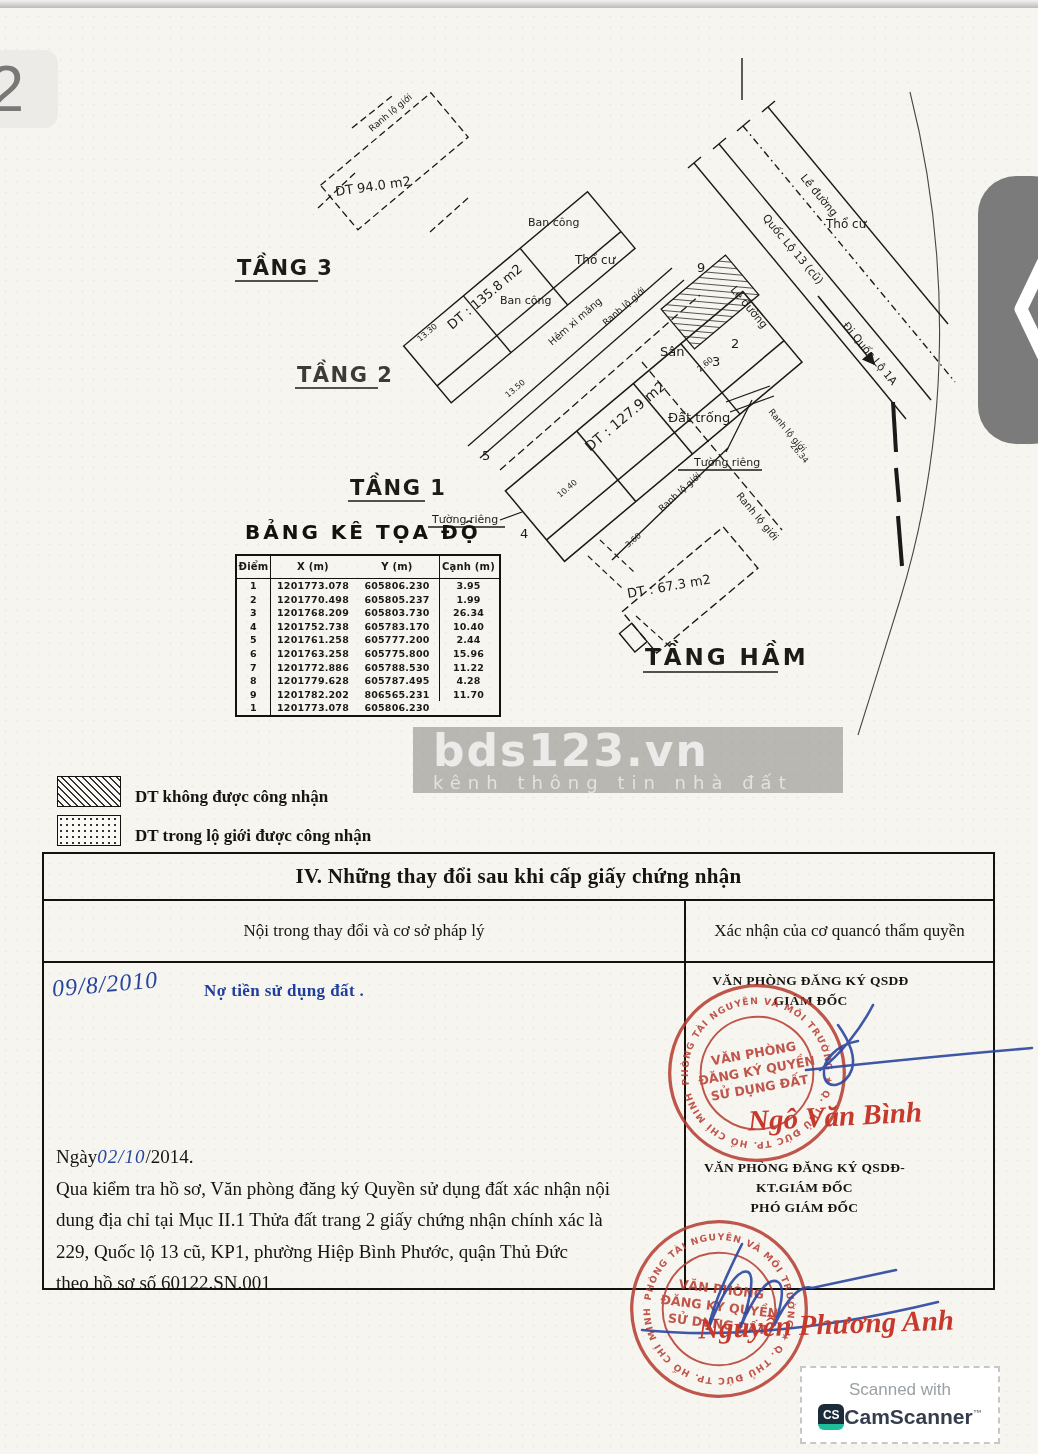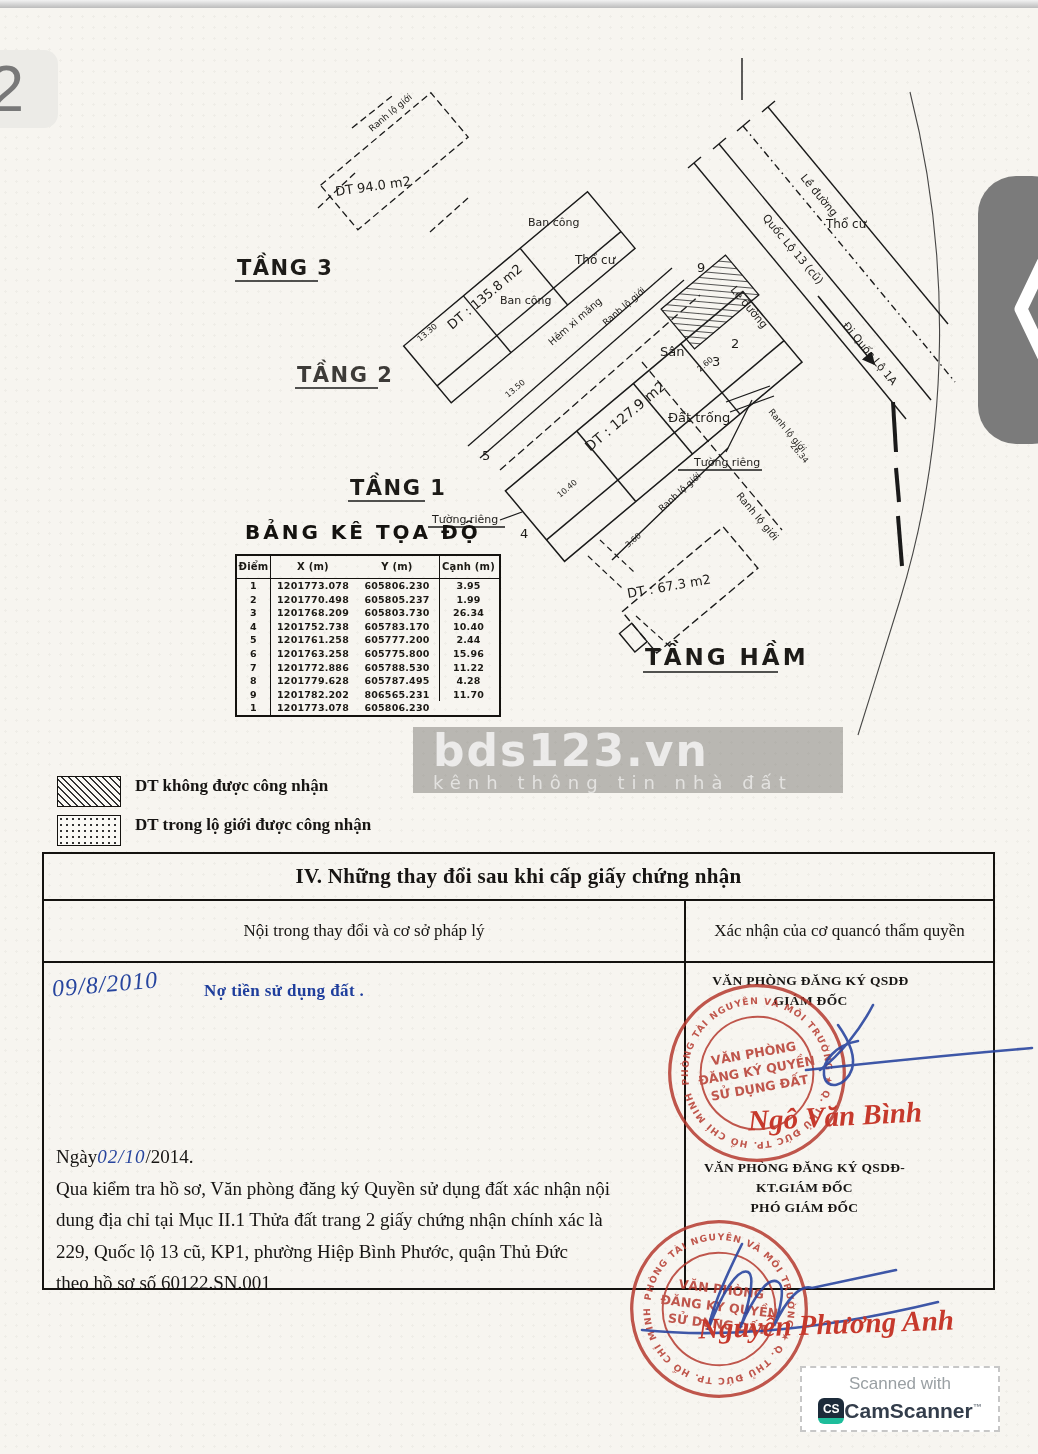--- a/index.html
+++ b/index.html
@@ -24,21 +24,21 @@
   .ctr{display:grid;grid-template-columns:34px 84px 84px 58px;align-items:center;}
   .ctr span{font-size:9.5px;font-weight:bold;text-align:center;letter-spacing:.2px;line-height:13.6px;
         white-space:nowrap;color:#1b1914;}
   .ctr span:first-child{border-right:1.6px solid #14120f;}
   .ctr span:last-child{border-left:1.6px solid #14120f;}
   .ctr.head span{font-size:10px;line-height:22px;}
   .ctr.head{border-bottom:1.8px solid #14120f;}
 
   
   .legend{position:absolute;left:57px;top:776px;z-index:3;}
-  .legend-row{display:flex;align-items:flex-start;margin-bottom:8px;}
+  .legend-row{display:flex;align-items:flex-end;margin-bottom:8px;}
   .swatch{width:62px;height:29px;border:1.7px solid #14120f;margin-right:14px;background:#faf9f5;}
   .swatch.hatch{background-image:repeating-linear-gradient(45deg,transparent 0 3.4px,#333 3.4px 4.8px);}
   .swatch.dots{background-image:radial-gradient(#333 1px,transparent 1.35px);background-size:6px 6px;}
   .legend-label{font-size:17px;font-weight:bold;}
 
   
   .s4{position:absolute;left:42px;top:852px;width:953px;height:438px;border:2.2px solid #14120f;z-index:3;
       box-sizing:border-box;}
   .s4-title{height:45px;border-bottom:2.2px solid #14120f;display:flex;align-items:center;justify-content:center;
       font-size:21px;font-weight:bold;letter-spacing:.3px;}
@@ -72,21 +72,21 @@
   .red-sign.n2{left:698px;top:1308px;transform:rotate(-2deg);}
 
   
   .watermark{position:absolute;left:413px;top:727px;width:430px;height:66px;z-index:4;
       background:rgba(128,126,121,.52);border-radius:0;padding:4px 0 0 20px;box-sizing:border-box;
       font-family:"DejaVu Sans",sans-serif;pointer-events:none;}
   .wm-title{font-size:44px;font-weight:bold;line-height:40px;color:rgba(255,255,255,.72);letter-spacing:2px;}
   .wm-sub{font-size:18px;color:rgba(255,255,255,.6);letter-spacing:7px;margin-top:1px;}
 
   
-  .badge{position:absolute;left:800px;top:1366px;width:200px;height:66px;z-index:4;background:#fff;
+  .badge{position:absolute;left:800px;top:1366px;width:200px;height:78px;z-index:4;background:#fff;
       border:2px dashed #c7c7c7;box-sizing:border-box;display:flex;flex-direction:column;
       align-items:center;justify-content:center;font-family:"Liberation Sans",sans-serif;}
   .badge-line1{color:#9aa0a4;font-size:17px;margin-bottom:4px;}
   .badge-line2{display:flex;align-items:center;gap:0;}
   .cs-logo{width:26px;height:26px;border-radius:6px;
       background:linear-gradient(#1c2b3a 0 77%,#1ebd9b 77% 100%);
       display:flex;align-items:center;justify-content:center;}
   .cs-text{color:#fff;font-weight:bold;font-size:12px;margin-top:-4px;}
   .brand{color:#333d4b;font-weight:bold;font-size:21px;}
   .brand sup{font-size:9px;color:#7a828a;}

